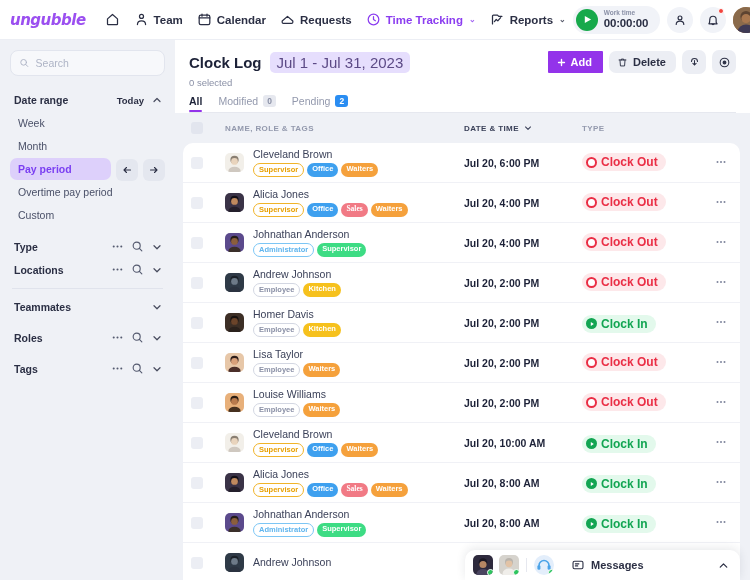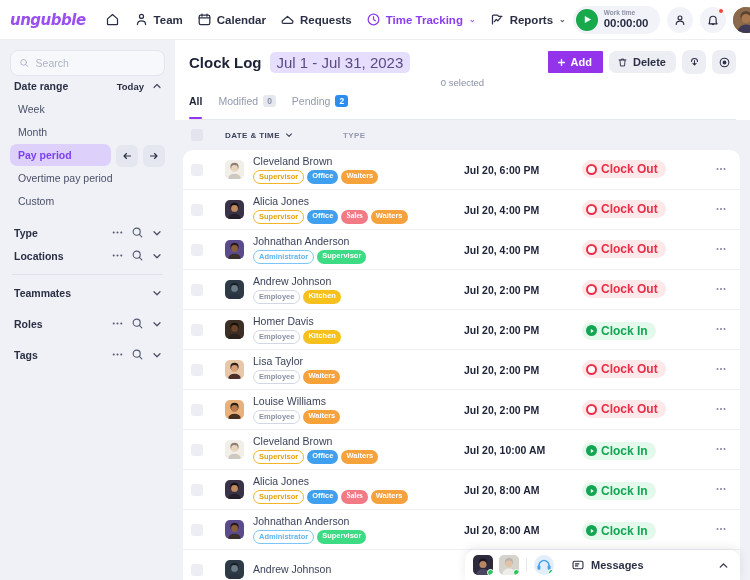--- a/index.html
+++ b/index.html
@@ -76,21 +76,21 @@
   
   .sidebar {
     width: 175px; flex: 0 0 175px;
     background: #eff1f6;
     padding: 10px 10px 0 10px;
     overflow: hidden;
   }
   .search {
     height: 26px; background: #f7f8fb; border: 1px solid #e2e5ee;
     border-radius: 8px; display: flex; align-items: center; gap: 6px;
-    padding: 0 8px; 
+    padding: 0 8px; margin-bottom: 14px;
   }
   .search input {
     border: none; background: transparent; outline: none;
     font-size: 10.5px; font-family: "Liberation Sans", sans-serif;
     color: #4a5068; width: 100%;
   }
   .search input::placeholder { color: #aeb4c6; }
 
   .sec-head {
     display: flex; align-items: center; gap: 7px;
@@ -115,21 +115,21 @@
     display: flex; align-items: center; justify-content: center; flex: 0 0 22px;
   }
   .divider { height: 1px; background: #e0e3ec; margin: 8px 2px; }
   .sec-sp { margin-top: 10px; }
 
   
   .main {
     flex: 1; min-width: 0; background: #eff1f6;
     display: flex; flex-direction: column; padding: 0 0 0 0;
   }
-  .main-head { padding: 10px 14px 0 14px; background: #ffffff; text-align: center; }
+  .main-head { padding: 10px 14px 0 14px; background: #ffffff; }
   .title-row { display: flex; align-items: center; gap: 8px; }
   .page-title { font-size: 15px; font-weight: 700; color: #1d2238; }
   .daterange-pill {
     background: #e6defd; color: #5c4a86; border-radius: 5px;
     font-size: 15px; padding: 2px 7px; font-weight: 400;
   }
   .head-actions { margin-left: auto; display: flex; align-items: center; gap: 6px; }
   .btn-add {
     background: #9333ea; color: #fff; border-radius: 1px;
     font-size: 11px; font-weight: 700; padding: 5px 11px 5px 8px;
@@ -141,21 +141,21 @@
     display: flex; align-items: center; gap: 5px;
   }
   .sq-btn {
     width: 24px; height: 24px; border-radius: 7px; background: #eceef4;
     display: flex; align-items: center; justify-content: center; flex: 0 0 24px;
   }
   .selected-txt { font-size: 9.5px; color: #8a90a6; margin-top: 3px; }
 
   .tabs { display: flex; align-items: flex-end; gap: 16px; margin-top: 7px; }
   .tab {
-    font-size: 10.5px; color: #9399ad; padding-bottom: 12px;
+    font-size: 10.5px; color: #9399ad; padding-bottom: 5px;
     display: flex; align-items: center; gap: 5px; position: relative;
   }
   .tab.active { color: #1d2238; font-weight: 700; }
   .tab.active::after {
     content: ""; position: absolute; left: 0; right: 0; bottom: 0;
     height: 2px; background: #9333ea; border-radius: 2px;
   }
   .cnt {
     font-size: 8.5px; font-weight: 700; border-radius: 3px;
     padding: 1px 4px; background: #e6e8ef; color: #8a90a6;
@@ -542,20 +542,21 @@
             <span>Pending</span>
             <span class="cnt blue">2</span>
           </div>
         </div>
         <div class="tabs-line"></div>
       </div>
 
       <div class="table-wrap">
         <div class="thead">
           <span class="cb"></span>
+          <span class="th-name">NAME, ROLE &amp; TAGS</span>
           <span class="th-dt">
             <span>DATE &amp; TIME</span>
             <svg width="10" height="10" viewBox="0 0 24 24" fill="none" stroke="#3b4159" stroke-width="2.6" stroke-linecap="round" stroke-linejoin="round">
                 <path d="M6 9.5l6 6 6-6"></path>
               </svg>
           </span>
           <span class="th-type">TYPE</span>
           <span class="th-end"></span>
         </div>
 

